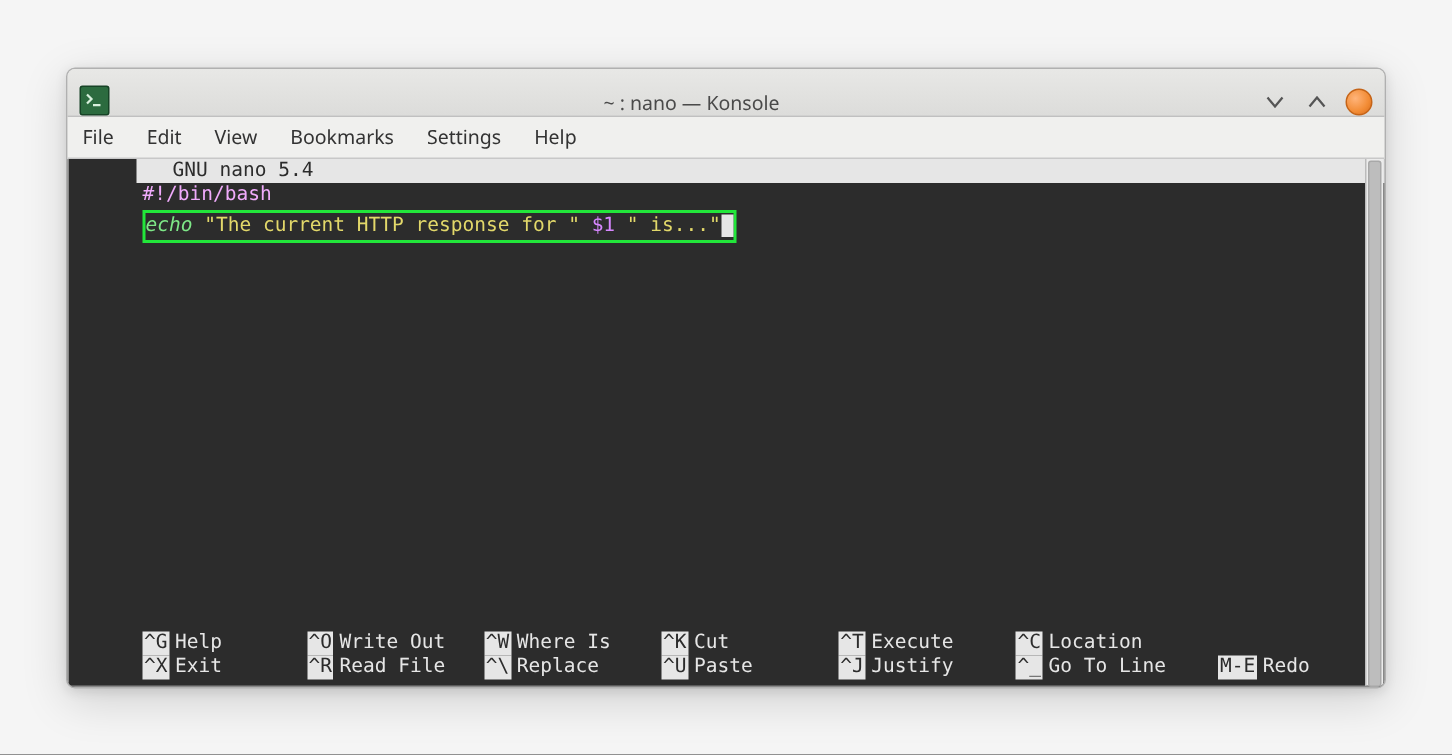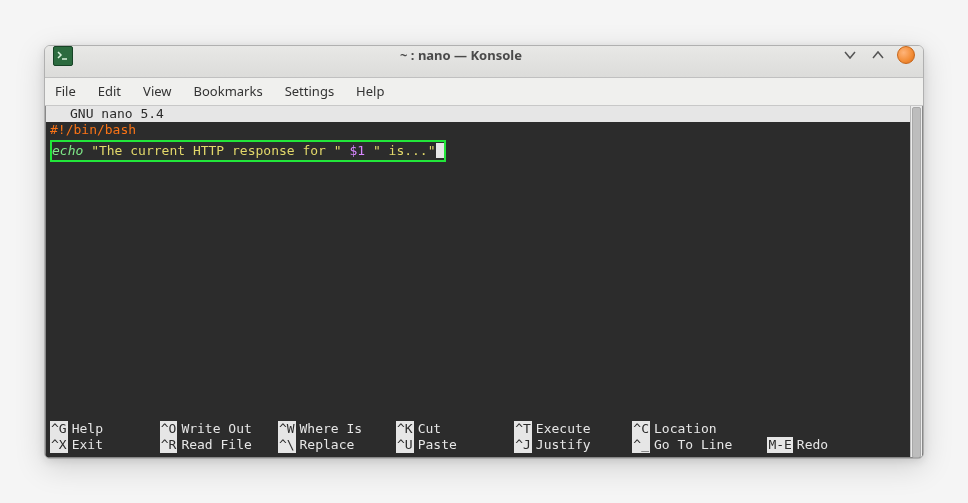--- a/index.html
+++ b/index.html
@@ -17,24 +17,23 @@
       background: #e8e8e6;
       border: 1px solid #b0b0b0;
       border-radius: 6px;
       box-shadow: 0 8px 30px rgba(0,0,0,0.15), 0 2px 8px rgba(0,0,0,0.1);
       overflow: hidden;
     }
     .titlebar {
       height: 32px;
       background: linear-gradient(#e8e8e6, #dcdcda);
       display: flex;
-      align-items: flex-start;
+      align-items: flex-end;
       padding: 0 8px;
       border-bottom: 1px solid #c0c0c0;
-      font-weight: bold;
     }
     .titlebar-icon {
       width: 20px;
       height: 20px;
       background: #2c6b3f;
       border: 1px solid #174326;
       border-radius: 2px;
       display: flex;
       align-items: center;
       justify-content: center;
@@ -87,33 +86,34 @@
       position: relative;
       height: 352px;
       border: 1px solid #888;
       border-top: none;
       margin: 0;
     }
     .term-content {
       position: relative;
       width: calc(100% - 12px);
       height: 100%;
+      margin-left: 45px;
     }
     .nano-header {
       background: #e6e6e6;
       color: #2c2c2c;
       height: 16px;
       display: flex;
       padding: 0 4px;
     }
     .nano-header .nh-left { width: 34%; padding-left: 20px; }
     .nano-header .nh-center { flex: 1; text-align: center; }
     .nano-header .nh-right { width: 20%; }
     .shebang {
-      color: #f97316;
+      color: #f0abfc;
       padding: 0 4px;
       height: 16px;
     }
     .highlight-box {
       border: 2px solid #22e63a;
       margin: 2px 4px;
       padding: 1px 0px 1px 0px;
       display: inline-block;
       min-height: 20px;
     }

